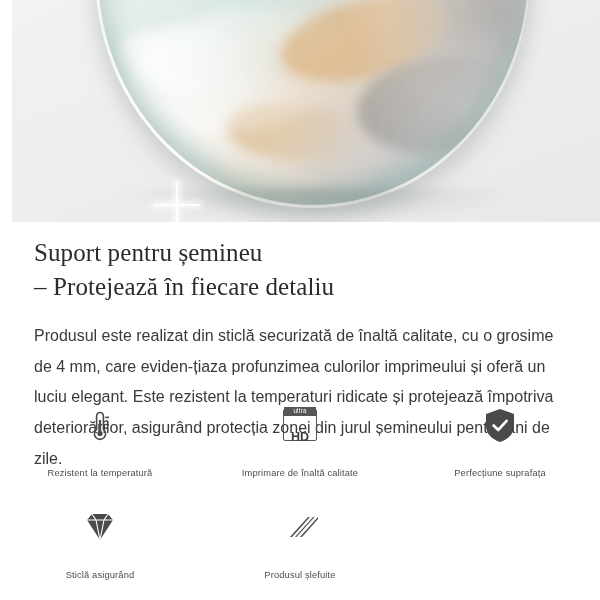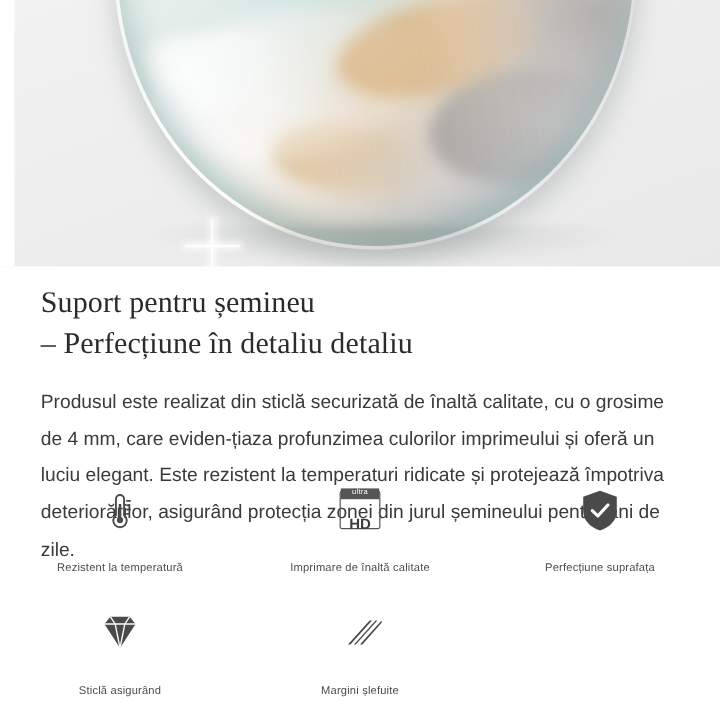--- a/index.html
+++ b/index.html
@@ -250,21 +250,21 @@
     </div>
 
     <div class="hero-shadow"></div>
     <div class="sparkle"></div>
     <div class="hero-left-strip"></div>
   </div>
 
   <div class="content">
     <h1 class="headline">
       <span>Suport pentru șemineu</span>
-      <span class="line2">– Perfecțiune în detaliu detaliu</span>
+      <span class="line2">– Protejează în fiecare detaliu</span>
     </h1>
     <p class="body-copy">Produsul este realizat din sticlă securizată de înaltă calitate, cu o grosime de 4 mm, care eviden-țiaza profunzimea culorilor imprimeului și oferă un luciu elegant. Este rezistent la temperaturi ridicate și protejează împotriva deteriorărilor, asigurând protecția zonei din jurul șemineului pentru ani de zile.</p>
   </div>
 
   <div class="features">
 
     <div class="feature">
       <div class="feature-icon">
         <svg width="44" height="44" viewBox="0 0 44 44" fill="none" stroke="#4a4a4a" stroke-width="1.6">
           <path d="M22 9.5a3.4 3.4 0 0 1 3.4 3.4v13.4a5.6 5.6 0 1 1-6.8 0V12.9A3.4 3.4 0 0 1 22 9.5z"></path>
@@ -310,18 +310,18 @@
     </div>
 
     <div class="feature">
       <div class="feature-icon">
         <svg width="40" height="38" viewBox="0 0 40 38">
           <path d="M10 29 L28 9 L30 9 L12 29 Z" fill="#4a4a4a"></path>
           <path d="M15 29 L33 9 L34.5 9 L16.5 29 Z" fill="#4a4a4a"></path>
           <path d="M20 29 L38 9 L38 11 L22 29 Z" fill="#4a4a4a"></path>
         </svg>
       </div>
-      <div class="feature-label">Margini șlefuite</div>
+      <div class="feature-label">Produsul șlefuite</div>
     </div>
 
 
   </div>
 </div>
 
 </body></html>

